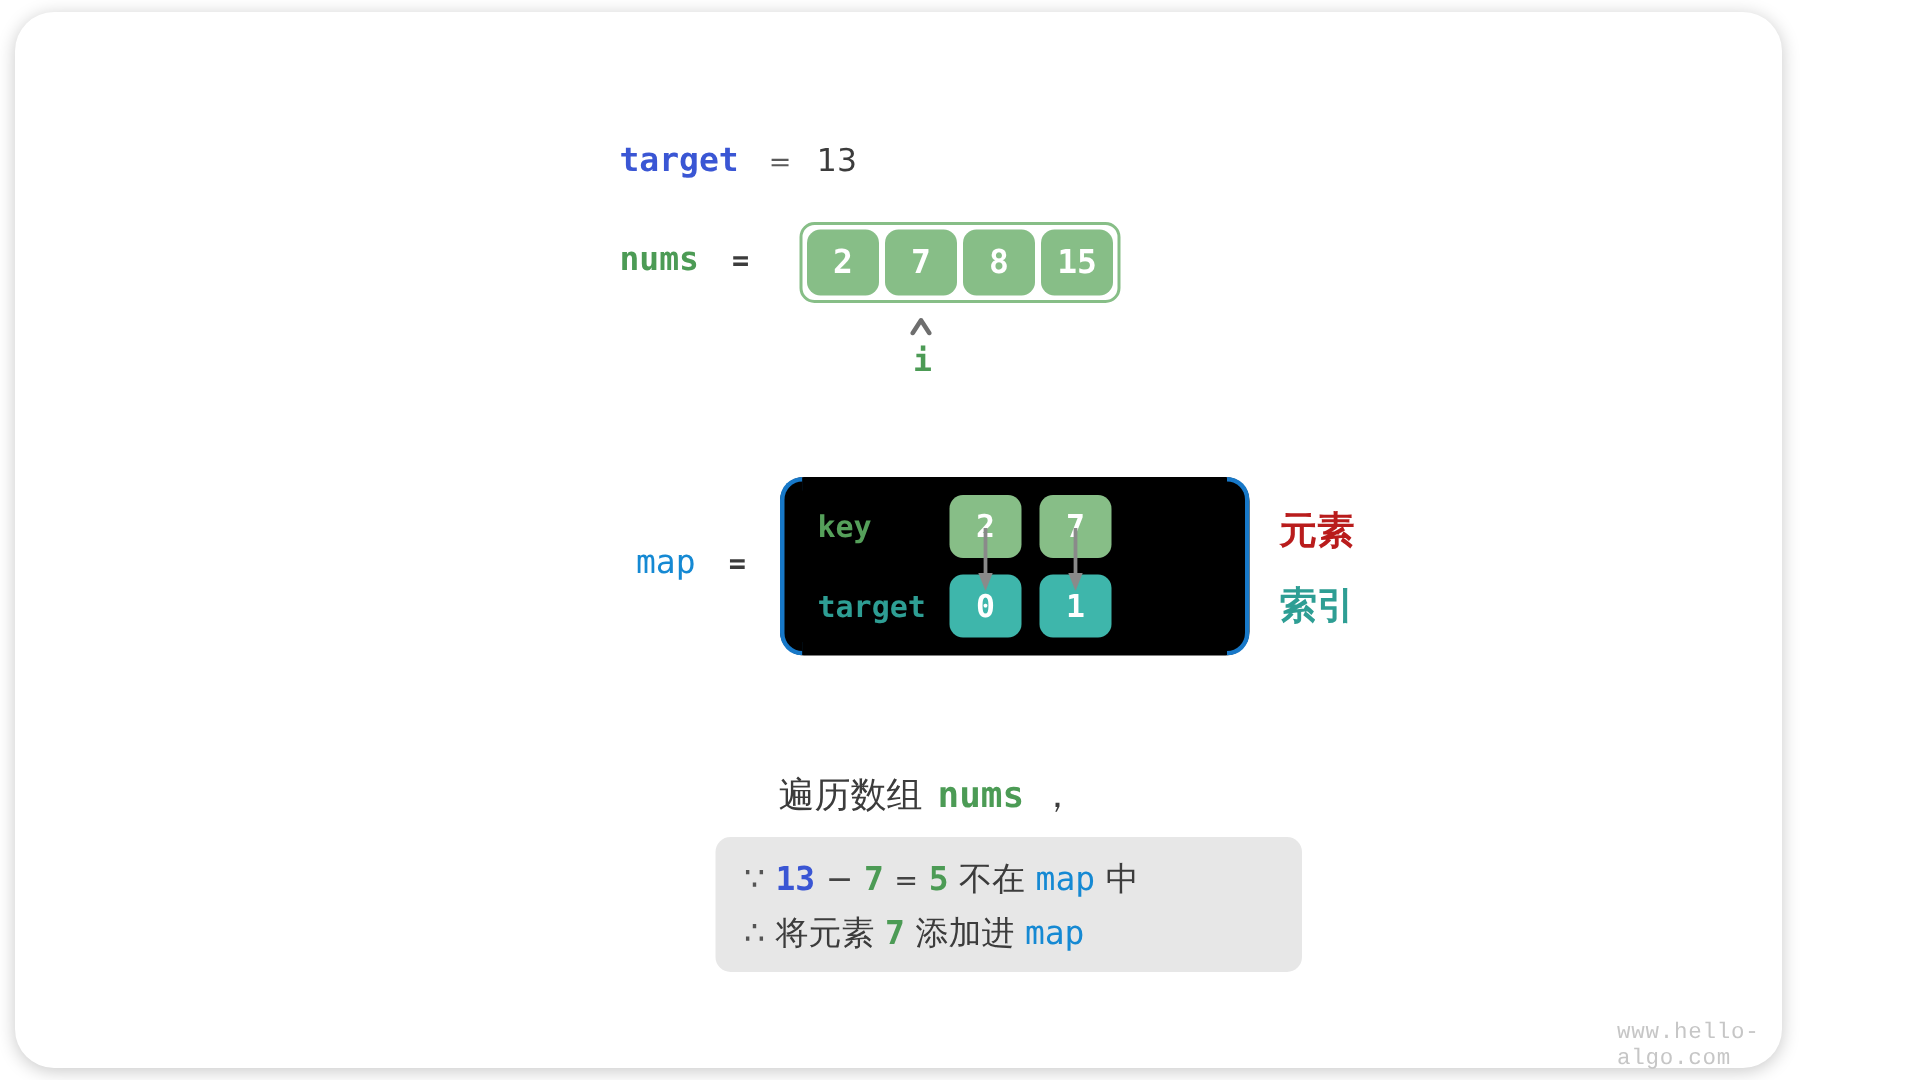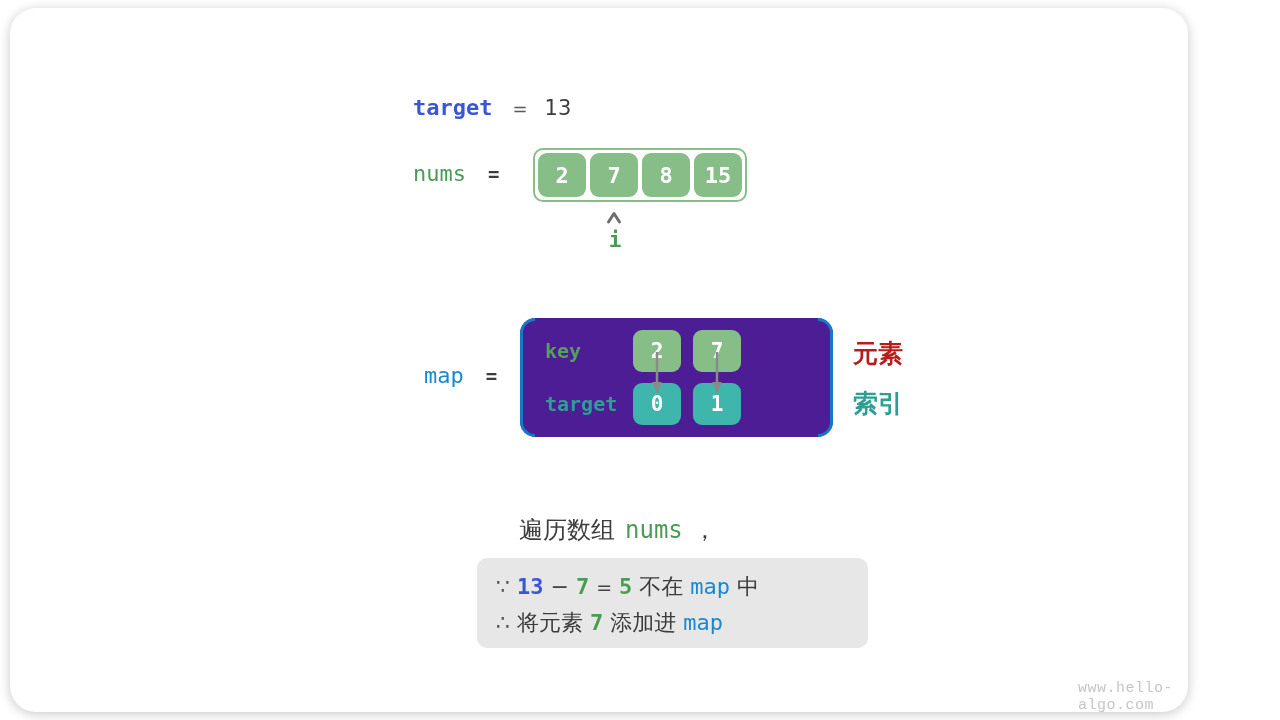--- a/index.html
+++ b/index.html
@@ -18,21 +18,21 @@
   .bold  { font-weight: bold; }
 
   
   .target-line { position: absolute; left: 413px; top: 95px; font-size: 22px; display: flex; align-items: baseline; }
   .kw-target { color: #3a56d4; font-weight: bold; }
   .eq-light  { color: #5a5a5a; font-size: 18px; margin: 0 17px 0 20px; }
   .val-dark  { color: #3c3c3c; font-size: 21px; }
 
   
   .nums-label { position: absolute; left: 413px; top: 161px; font-size: 22px; display: flex; align-items: baseline; }
-  .kw-nums { color: #4c9b55; font-weight: normal; text-align: right; }
+  .kw-nums { color: #4c9b55; font-weight: bold; text-align: right; }
   .eq-bold { color: #3c3c3c; font-weight: bold; font-size: 19px; margin-left: 22px; }
 
   .nums-array {
     position: absolute; left: 533px; top: 148px;
     border: 2px solid #87be87; border-radius: 10px;
     background: #ffffff; padding: 3px; display: flex; gap: 4px;
   }
   .num-box {
     width: 48px; height: 44px; border-radius: 9px; background: #87be87;
     color: #ffffff; font-size: 22px; font-weight: bold;
@@ -42,21 +42,21 @@
   .caret { position: absolute; left: 606px; top: 209px; }
   .i-label { position: absolute; left: 607px; top: 228px; width: 16px; text-align: center;
              color: #4c9b55; font-weight: bold; font-size: 21px; }
 
   
   .map-label { position: absolute; left: 424px; top: 363px; font-size: 22px; display: flex; align-items: baseline; }
   .kw-map { color: #1589d3; font-weight: normal; text-align: center; }
 
   .map-box {
     position: absolute; left: 520px; top: 318px; width: 313px; height: 119px;
-    background: #4c1d95; border-radius: 16px;
+    background: #000000; border-radius: 16px;
   }
   .bracket { position: absolute; top: 0; bottom: 0; width: 15px; border: 3px solid #1778c8; }
   .bracket.left  { left: 0;  border-right: none; border-radius: 16px 0 0 16px; }
   .bracket.right { right: 0; border-left: none;  border-radius: 0 16px 16px 0; }
 
   .map-row-label { position: absolute; left: 25px; height: 42px; line-height: 42px;
                    font-size: 20px; font-weight: bold; }
   .key-label   { top: 12px; color: #55a05a; }
   .value-label { top: 65px; color: #2e9e94; }
 

